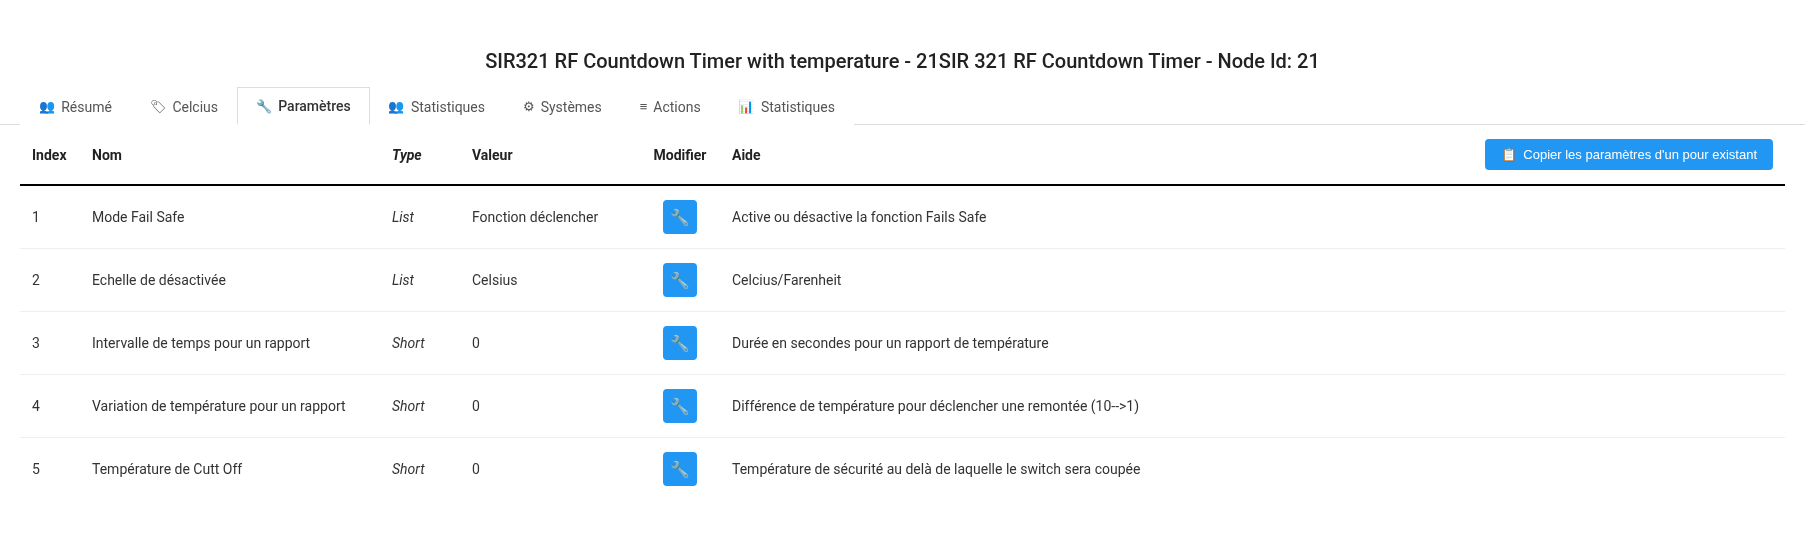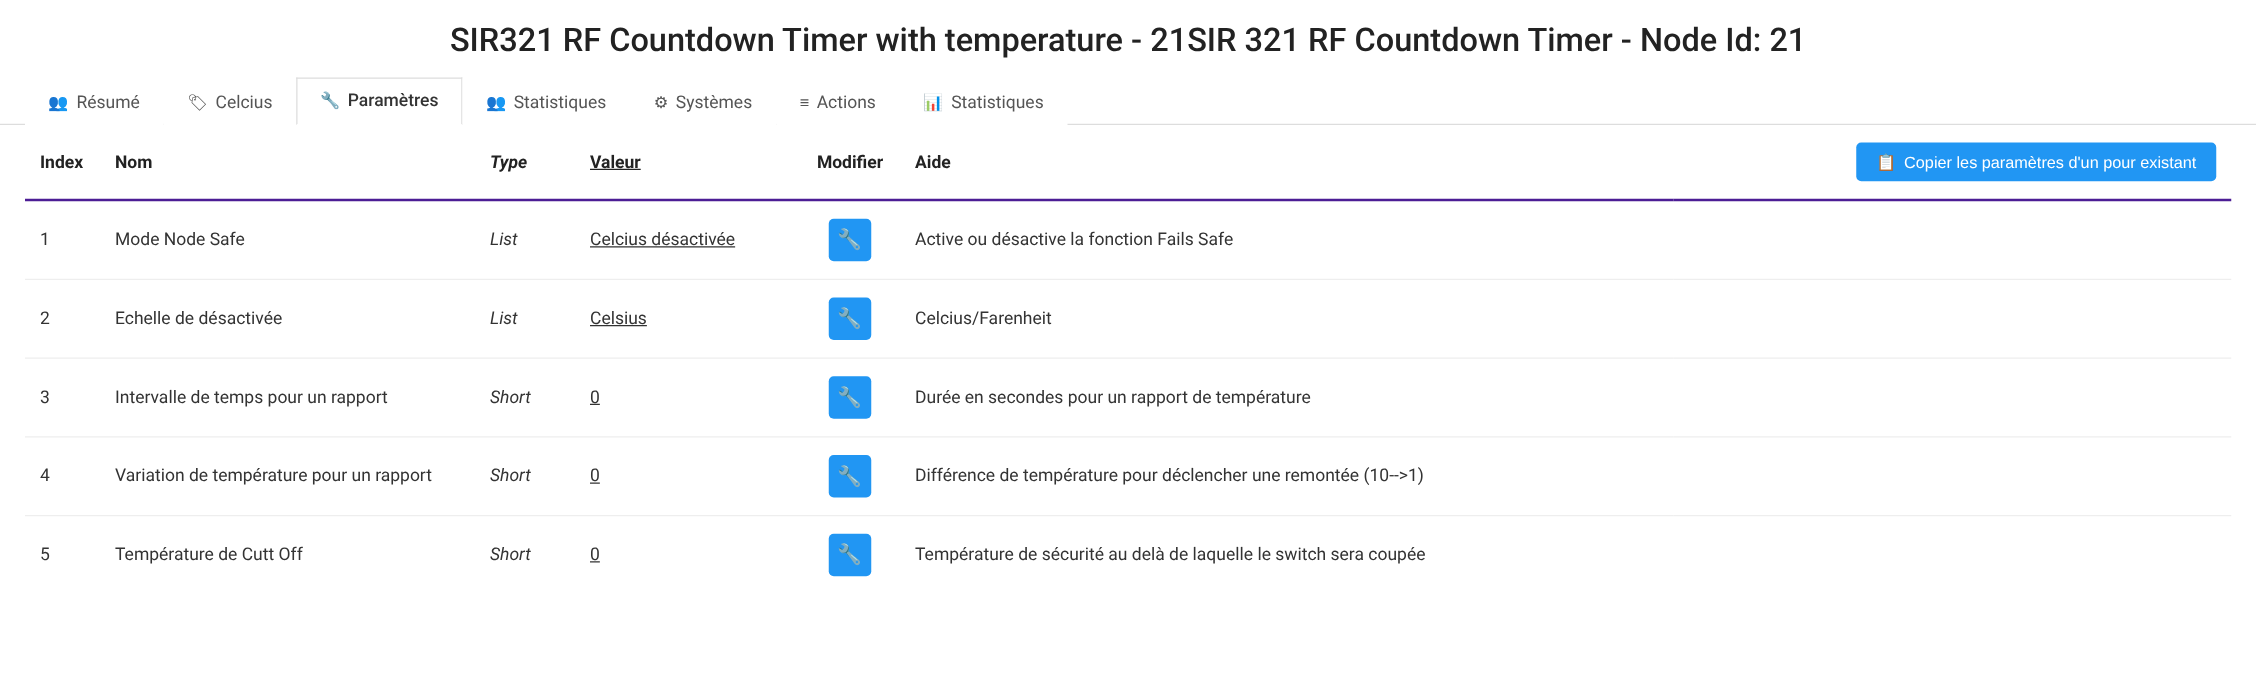--- a/index.html
+++ b/index.html
@@ -4,24 +4,25 @@
   <style>
     * { box-sizing: border-box; margin: 0; padding: 0; }
     body {
       font-family: -apple-system, BlinkMacSystemFont, "Segoe UI", Roboto, Arial, sans-serif;
       font-size: 14px;
       background: #fff;
       color: #333;
     }
     .page-title {
       text-align: center;
-      font-size: 26px;
+      font-size: 20px;
       font-weight: 500;
       padding: 18px 8px 14px;
       color: #222;
+      margin-top: 31px;
     }
     .tabs {
       display: flex;
       border-bottom: 1px solid #ddd;
       padding: 0 20px;
       background: #fff;
     }
     .tab {
       display: flex;
       align-items: center;
@@ -49,21 +50,21 @@
       color: inherit;
     }
     .table-container {
       padding: 0 20px;
     }
     table {
       width: 100%;
       border-collapse: collapse;
     }
     thead tr {
-      border-bottom: 2px solid #4c1d95;
+      border-bottom: 2px solid #000000;
     }
     thead th {
       text-align: left;
       padding: 14px 12px;
       font-weight: 700;
       font-size: 14px;
       color: #222;
     }
     tbody tr {
       border-bottom: 1px solid #eee;
@@ -71,21 +72,21 @@
     tbody tr:last-child { border-bottom: none; }
     tbody td {
       padding: 14px 12px;
       font-size: 14px;
       color: #333;
       vertical-align: middle;
     }
     .col-index { width: 60px; }
     .col-nom { width: 300px; }
     .col-type { width: 80px; font-style: italic; }
-    .col-valeur { width: 180px; text-decoration: underline; }
+    .col-valeur { width: 180px; }
     .col-modifier { width: 80px; text-align: center; }
     .col-aide { flex: 1; }
     .modifier-btn {
       background: #2196f3;
       border: none;
       border-radius: 4px;
       color: #fff;
       width: 34px;
       height: 34px;
       cursor: pointer;
@@ -161,23 +162,23 @@
           <button class="copy-btn">
             <span>📋</span>
             <span>Copier les paramètres d'un pour existant</span>
           </button>
         </th>
       </tr>
     </thead>
     <tbody id="table-body">
     <tr>
     <td class="col-index">1</td>
-    <td class="col-nom">Mode Node Safe</td>
+    <td class="col-nom">Mode Fail Safe</td>
     <td class="col-type">List</td>
-    <td class="col-valeur">Celcius désactivée</td>
+    <td class="col-valeur">Fonction déclencher</td>
     <td class="col-modifier">
       <button class="modifier-btn" title="Modifier">🔧</button>
     </td>
     <td class="col-aide">Active ou désactive la fonction Fails Safe</td>
     <td></td>
   </tr>
         <tr>
     <td class="col-index">2</td>
     <td class="col-nom">Echelle de désactivée</td>
     <td class="col-type">List</td>

